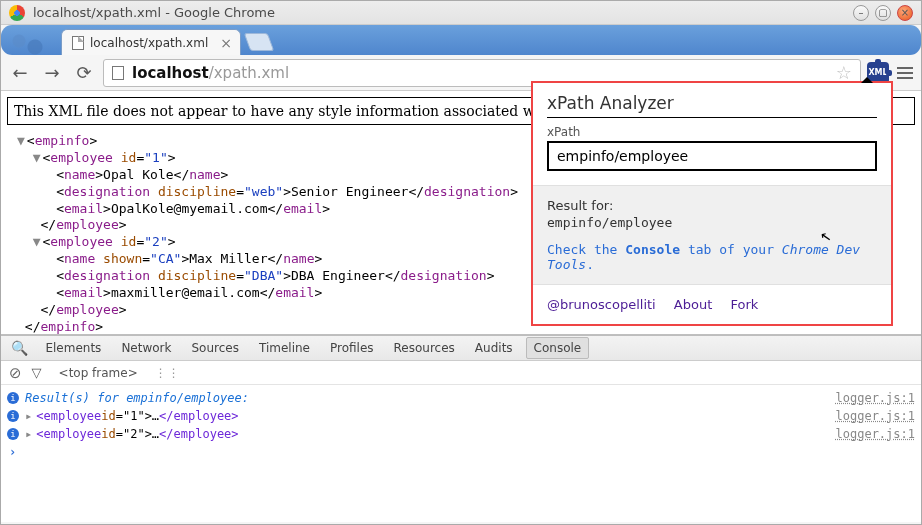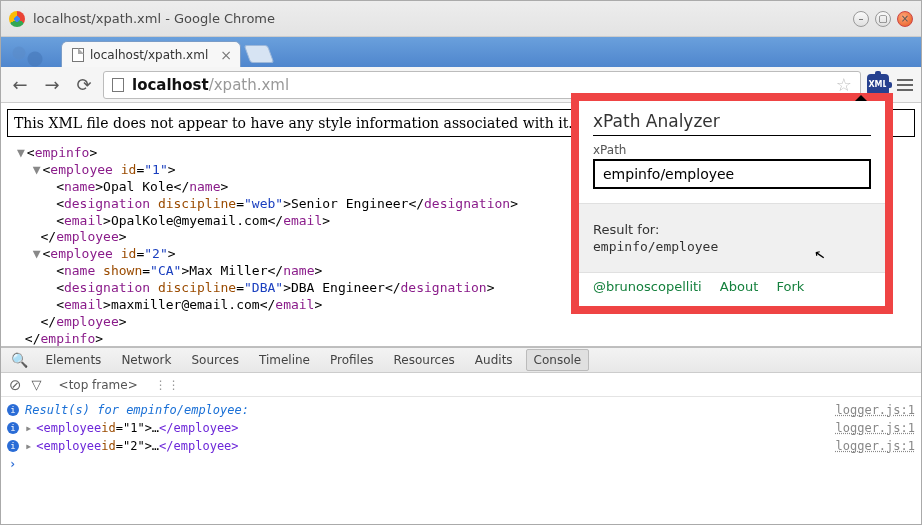--- a/index.html
+++ b/index.html
@@ -9,21 +9,21 @@
     font-size: 13px;
     background: #f5f5f5;
     width: 922px;
     height: 525px;
     overflow: hidden;
     position: relative;
     border: 1px solid #aaa;
   }
   
   .os-titlebar {
-    height: 36px;
+    height: 24px;
     background: linear-gradient(#ededed,#e3e3e3);
     border-bottom: 1px solid #ccc;
     display: flex;
     align-items: center;
     padding: 0 8px;
     color: #4a4a4a;
     font-size: 13px;
   }
   .os-titlebar .chrome-icon {
     width: 16px; height: 16px; margin-right: 8px;
@@ -42,20 +42,21 @@
   }
   .os-btn.close { background: radial-gradient(circle at 40% 35%, #ffa77a, #e6571d); border-color: #c44; }
   
   .tab-strip {
     height: 30px;
     background: linear-gradient(#6aa0dc,#4f86cd);
     display: flex;
     align-items: flex-end;
     padding-left: 60px;
     position: relative;
+    border-radius: 11px;
   }
   .tab-strip::before {
     content: "";
     position: absolute;
     left: 6px; top: 4px;
     width: 44px; height: 28px;
     background: radial-gradient(circle at 12px 12px, #5b8cc9 6px, transparent 7px),
                 radial-gradient(circle at 28px 18px, #4678b9 7px, transparent 8px);
     opacity: .6;
   }
@@ -199,25 +200,25 @@
   .crow .info { width: 12px; height:12px; border-radius:50%; background:#2a6cd6; color:#fff; font-size:9px; display:flex; align-items:center; justify-content:center; margin-right: 6px;}
   .crow .arrow { color:#888; margin-right: 4px;}
   .crow .src { margin-left:auto; color:#888; text-decoration: underline dotted; }
   .crow .etag { color:#6d28d9; }
   .crow .eattr { color:#9a4b00; }
   .crow .result-label { color:#1a70d6; font-style: italic;}
   .prompt { color:#2a6cd6; font-weight:bold; padding-left: 2px;}
   
   .popup {
     position: absolute;
-    top: 92px;
+    top: 80px;
     right: 28px;
-    width: 322px;
-    background: #fff;
-    border: 8px solid #ef4444;
+    width: 362px;
+    background: #fff;
+    border: 2px solid #ef4444;
     z-index: 50;
     padding: 10px 14px 12px 14px;
   }
   .popup::before {
     content:"";
     position:absolute;
     top:-12px; right: 18px;
     border: 6px solid transparent;
     border-bottom-color: #000;
   }
@@ -226,39 +227,39 @@
   .popup input {
     width: 100%; height: 30px;
     border: 2px solid #000;
     font-size: 14px; padding: 0 8px;
     font-family: inherit; margin-top: 2px;
   }
   .result-box {
     background: #f0f0f0;
     border-top: 1px solid #e0e0e0;
     border-bottom: 1px solid #e0e0e0;
-    margin: 14px -14px 6px -14px;
-    padding: 18px 14px;
+    margin: 14px -14px 12px -14px;
+    padding: 12px 14px;
     font-size: 13px;
     color: #333;
     position: relative;
     font-family: "DejaVu Sans Mono", Menlo, monospace;
   }
   .result-box .lbl { font-family: "DejaVu Sans", Arial, sans-serif; margin-bottom: 2px; }
   .result-box .hint { margin-top: 12px; color:#2a6cd6; }
   .result-box .hint .b { font-weight: bold; }
   .result-box .hint .i { font-style: italic; }
   .cursor-img {
     position: absolute;
     top: 38px; right: 60px;
     font-size: 18px; color:#000;
     transform: rotate(-10deg);
   }
   .popup .links { font-size: 13px; }
-  .popup .links span { color: #15803d; margin-right: 14px; margin-top: 18px; }
+  .popup .links span { color: #4c1d95; margin-right: 14px; margin-top: 18px; }
 </style>
 </head>
 <body>
 
 <div class="os-titlebar">
   <div class="chrome-icon"></div>
   <span>localhost/xpath.xml - Google Chrome</span>
   <div class="spacer"></div>
   <div class="os-btn">–</div>
   <div class="os-btn">▢</div>
@@ -364,20 +365,23 @@
   </div>
 </div>
 
 <div class="popup">
   <h1>xPath Analyzer</h1>
   <label>xPath</label>
   <input type="text" value="empinfo/employee" style="">
   <div class="result-box">
     <div class="lbl">Result for:</div>
     <div>empinfo/employee</div>
+    <div class="hint">
+      <span>Check the </span><span class="b">Console</span><span> tab of your </span><span class="i">Chrome Dev Tools</span><span>.</span>
+    </div>
     <span class="cursor-img">↖</span>
   </div>
   <div class="links">
     <span>@brunoscopelliti</span>
     <span>About</span>
     <span>Fork</span>
   </div>
 </div>
 
 </body></html>

